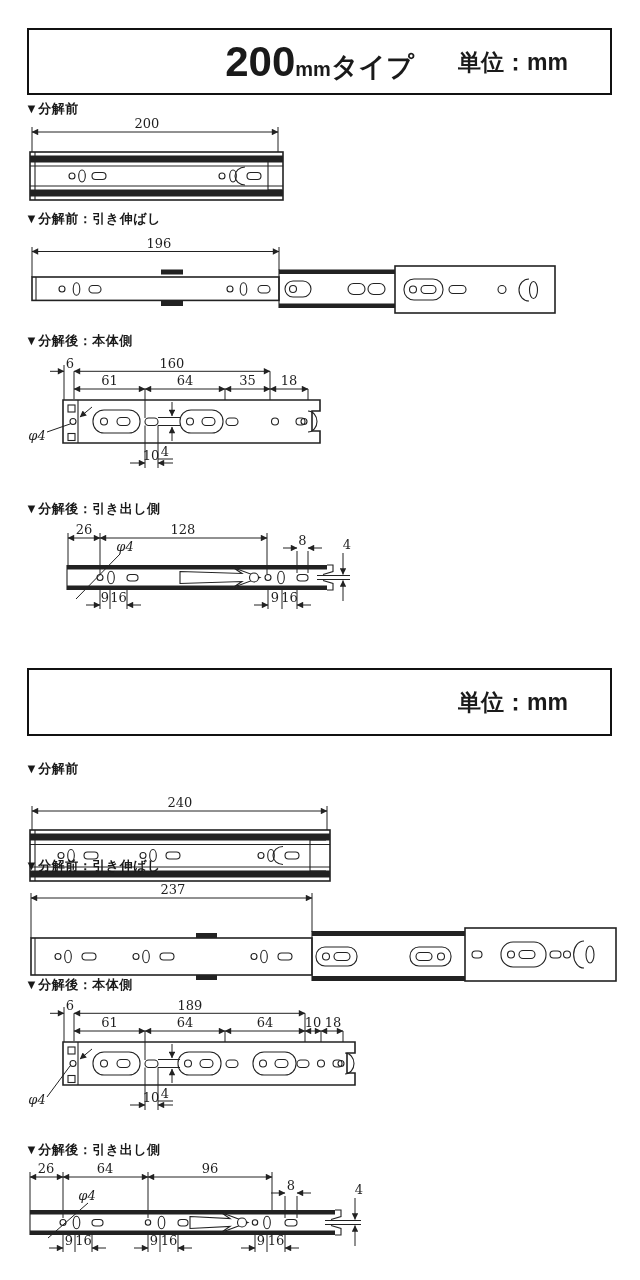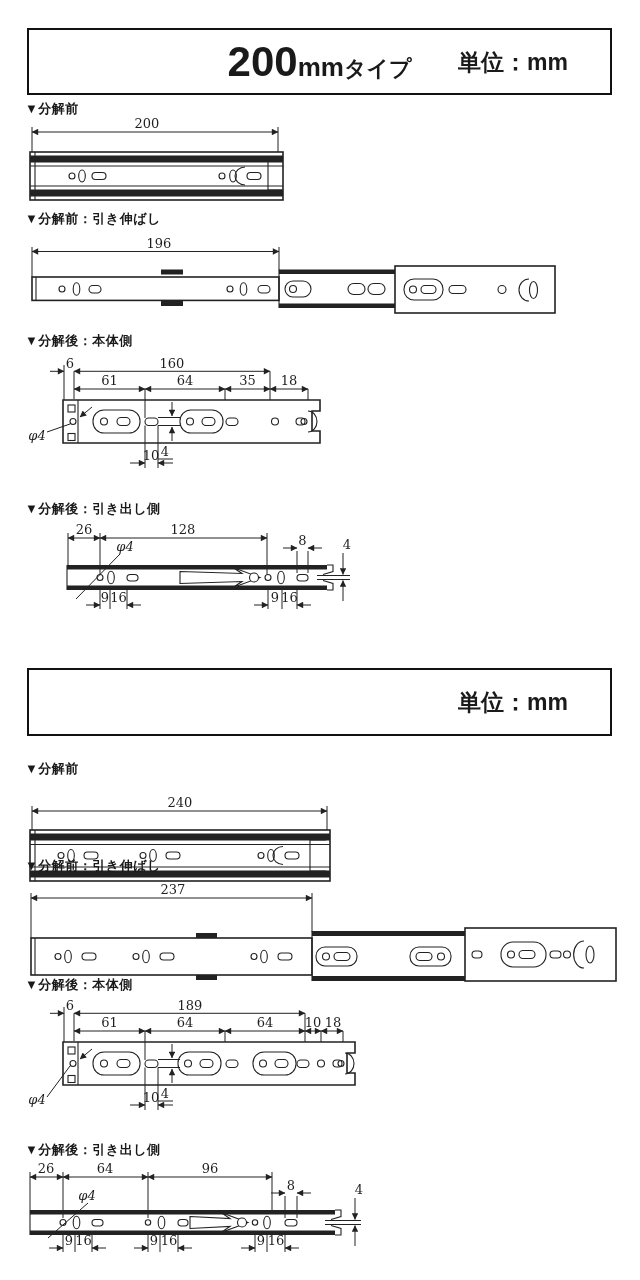--- a/index.html
+++ b/index.html
@@ -2,22 +2,22 @@
 <html><head>
 <meta charset="utf-8">
 <style>
   html,body{margin:0;padding:0;background:#fff;}
   .sheet{position:relative;width:640px;height:1280px;background:#fff;overflow:hidden;
          font-family:"Liberation Sans",sans-serif;color:#1a1a1a;}
   .hbox{position:absolute;left:27px;width:581px;height:63px;border:2px solid #111;
         display:flex;align-items:center;justify-content:center;background:#fff;}
   .htitle{white-space:nowrap;}
   .htitle .num{font-size:42px;font-weight:700;letter-spacing:0px;}
-  .htitle .numunit{font-size:26px;font-weight:700;}
-  .htitle .suffix{font-size:22px;font-weight:700;}
+  .htitle .numunit{font-size:20px;font-weight:700;}
+  .htitle .suffix{font-size:27px;font-weight:700;}
   .hunit{position:absolute;right:42px;top:50%;transform:translateY(-50%);
          font-size:23px;font-weight:700;}
   .figlabel{position:absolute;left:25px;font-size:13px;font-weight:700;letter-spacing:.5px;}
   svg{position:absolute;overflow:visible;}
   svg text{font-family:"DejaVu Serif",serif;font-size:13px;fill:#1f1f1f;text-anchor:middle;}
   svg text.it{font-style:italic;}
   .o{stroke:#222;stroke-width:1.6;fill:none;}
   .t{stroke:#222;stroke-width:1.1;fill:none;}
   .dl{stroke:#222;stroke-width:1;fill:none;}
   .f{fill:#222;stroke:none;}

